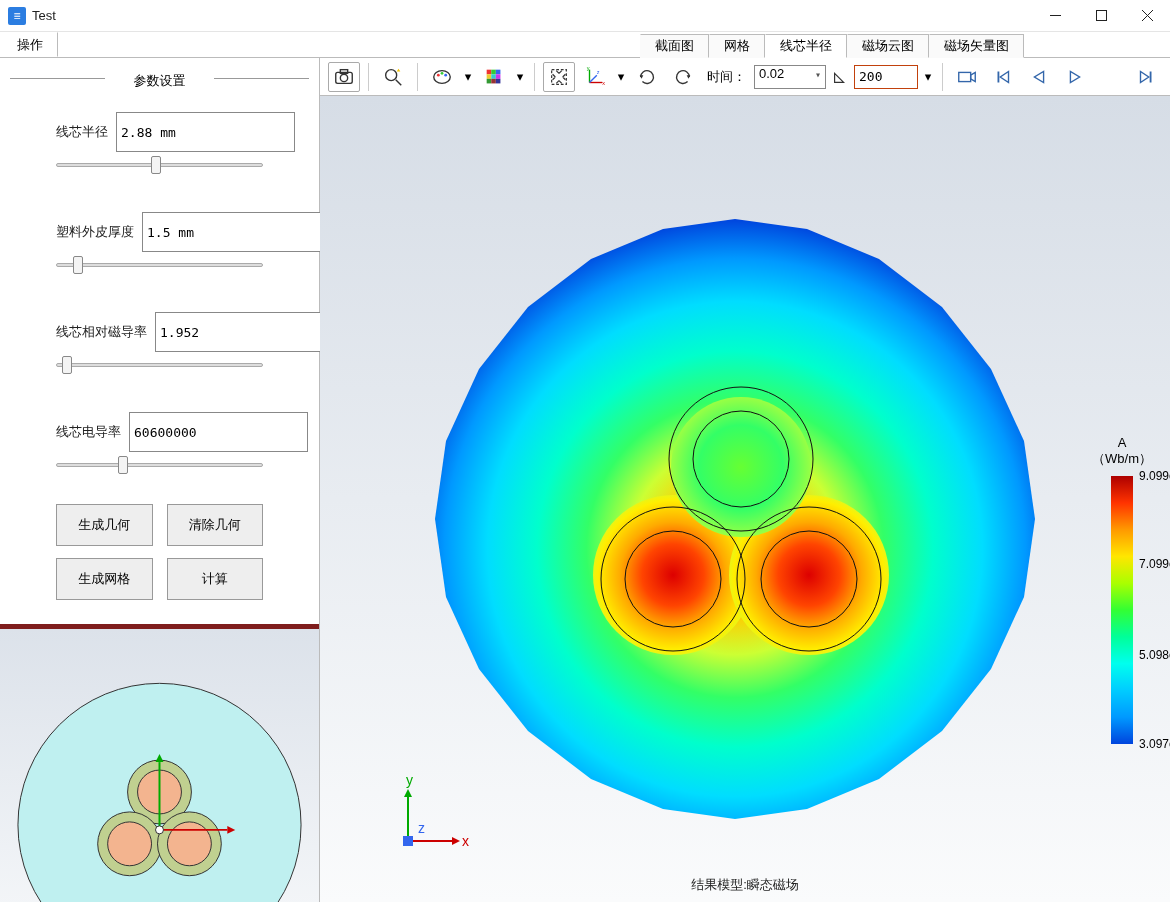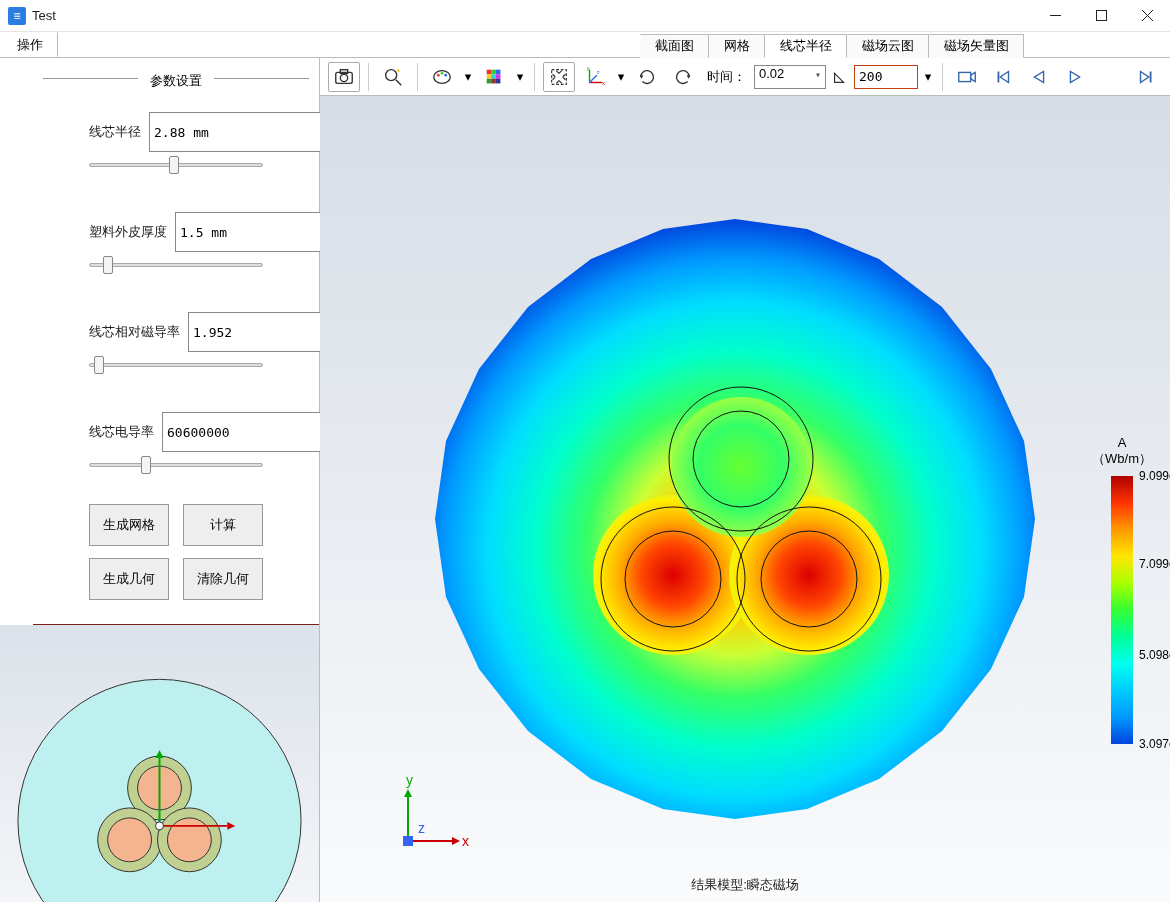--- a/index.html
+++ b/index.html
@@ -9,21 +9,21 @@
 .titlebar .title { flex: 1; font-size: 13px; color: #222; }
 .winbtns { display: flex; }
 .winbtn { width: 46px; height: 32px; display: flex; align-items: center; justify-content: center; color: #333; }
 .winbtn svg { width: 11px; height: 11px; }
 .menubar { height: 26px; display: flex; align-items: stretch; border-bottom: 1px solid #bbb; background: #fff; }
 .menuitem { padding: 0 14px; display: flex; align-items: center; font-size: 13px; border: 1px solid transparent; }
 .rightarea .menuitem { border-right: 1px solid #bbb; border-top: 1px solid #bbb; margin-top: 2px; background: #fafafa; }
 .rightarea .menuitem.active { background: #fff; border-bottom-color: #fff; position: relative; z-index: 2; }
 .body { display: flex; height: calc(902px - 32px - 26px); }
 .leftpanel { width: 320px; border-right: 1px solid #bbb; display: flex; flex-direction: column; background: #fff; }
-.section { border-bottom: 1px solid #7f1d1d; margin-left: 33px; }
+.section { border-bottom: 5px solid #7f1d1d; }
 .section-title { text-align: center; padding: 14px 0 8px; font-size: 13px; position: relative; }
 .section-title::before, .section-title::after { content: ""; position: absolute; top: 50%; width: 95px; height: 1px; background: #999; }
 .section-title::before { left: 10px; } .section-title::after { right: 10px; }
 .param { padding: 14px 56px 4px; }
 .param-row { display: flex; align-items: center; gap: 8px; margin-bottom: 6px; }
 .param-label { font-size: 13px; color: #222; white-space: nowrap; }
 .param-input { flex: 1; border: 1px solid #888; height: 40px; padding: 0 4px; font-family: monospace; font-size: 13px; background: #fff; }
 .slider { position: relative; height: 14px; margin-bottom: 22px; }
 .slider-track { height: 4px; background: #ddd; border: 1px solid #aaa; border-radius: 2px; position: relative; top: 5px; }
 .slider-thumb { width: 10px; height: 18px; background: #f4f4f4; border: 1px solid #888; border-radius: 2px; position: absolute; top: -2px; }
@@ -132,26 +132,26 @@
       <input class="param-input" value="60600000" style="">
     </div>
     <div class="slider">
       <div class="slider-track"></div>
       <div class="slider-thumb" style="left:30%"></div>
     </div>
           </div>
         </div>
       <div class="btnarea">
         <div class="btnrow">
+          <div class="btn">生成几何</div>
+          <div class="btn">清除几何</div>
+        </div>
+        <div class="btnrow">
           <div class="btn">生成网格</div>
           <div class="btn">计算</div>
-        </div>
-        <div class="btnrow">
-          <div class="btn">生成几何</div>
-          <div class="btn">清除几何</div>
         </div>
       </div>
     </div>
     <div class="preview">
       <svg viewBox="0 0 320 360">
         <ellipse cx="160" cy="195" rx="142" ry="142" fill="#bff0f0" stroke="#333" stroke-width="1"></ellipse>
 
         <g>
           <circle cx="160" cy="162" r="32" fill="#c0d090" stroke="#333"></circle>
           <circle cx="160" cy="162" r="22" fill="#f3b48f" stroke="#333"></circle>

